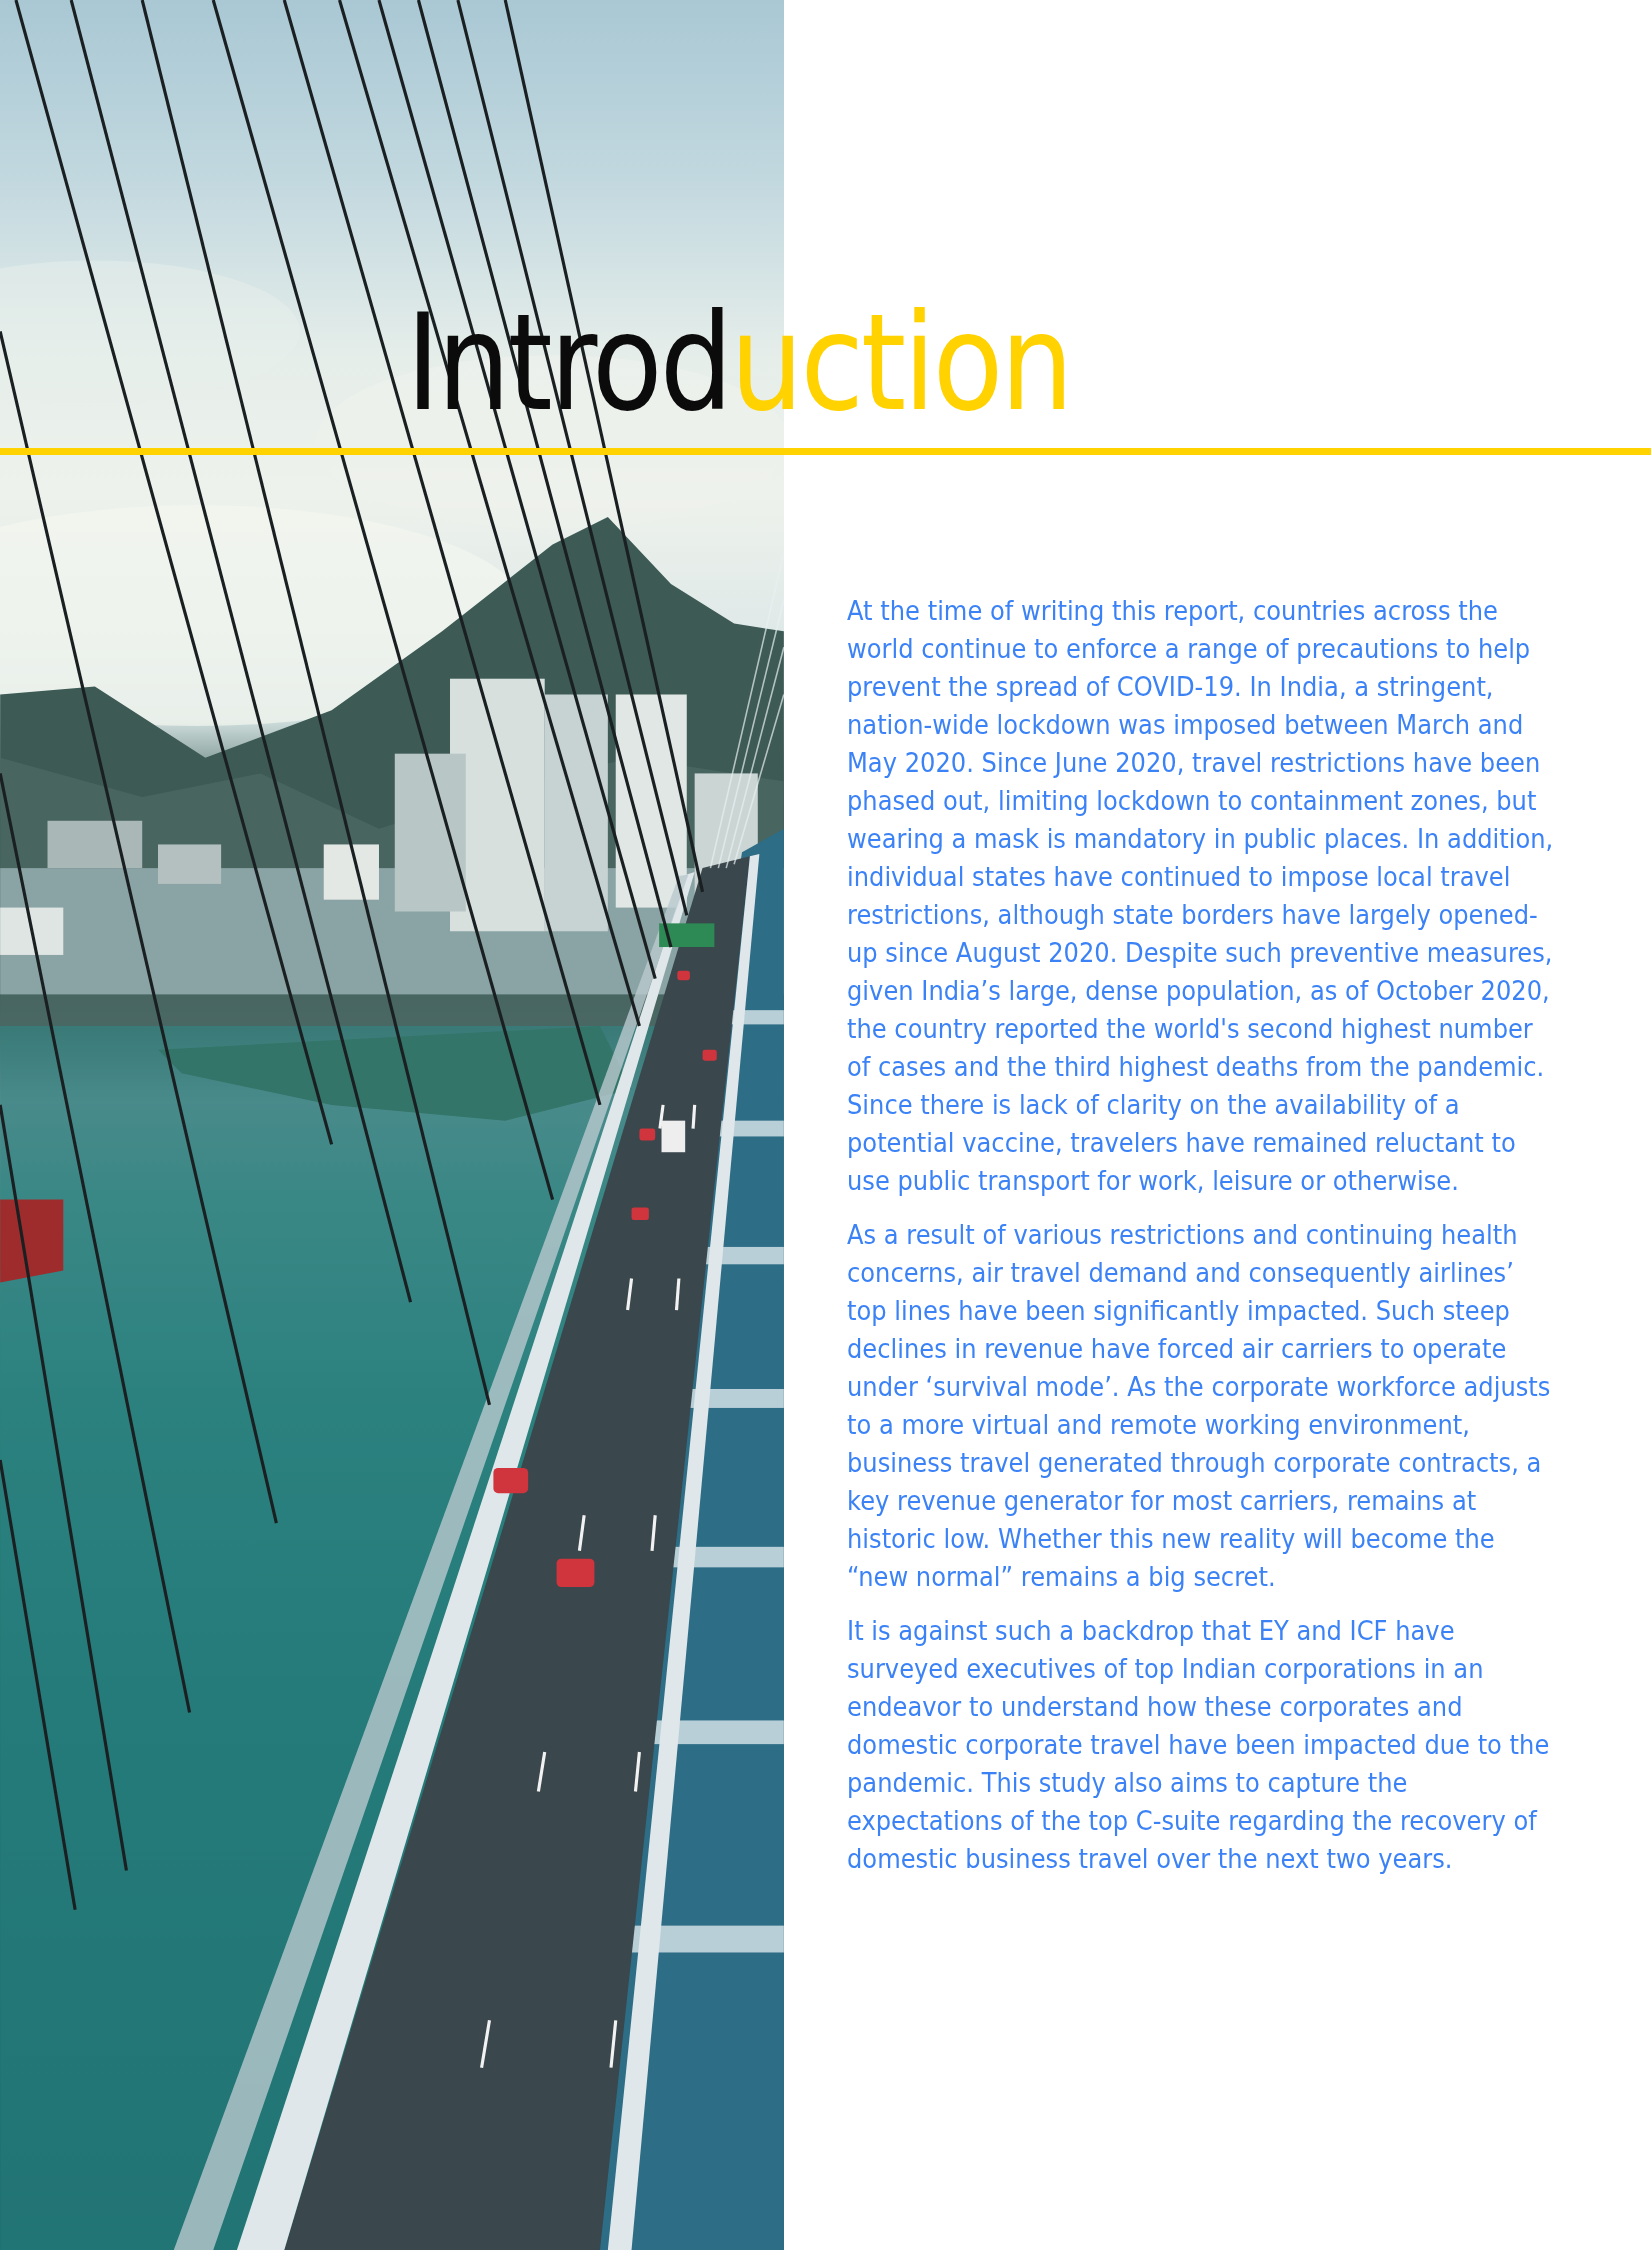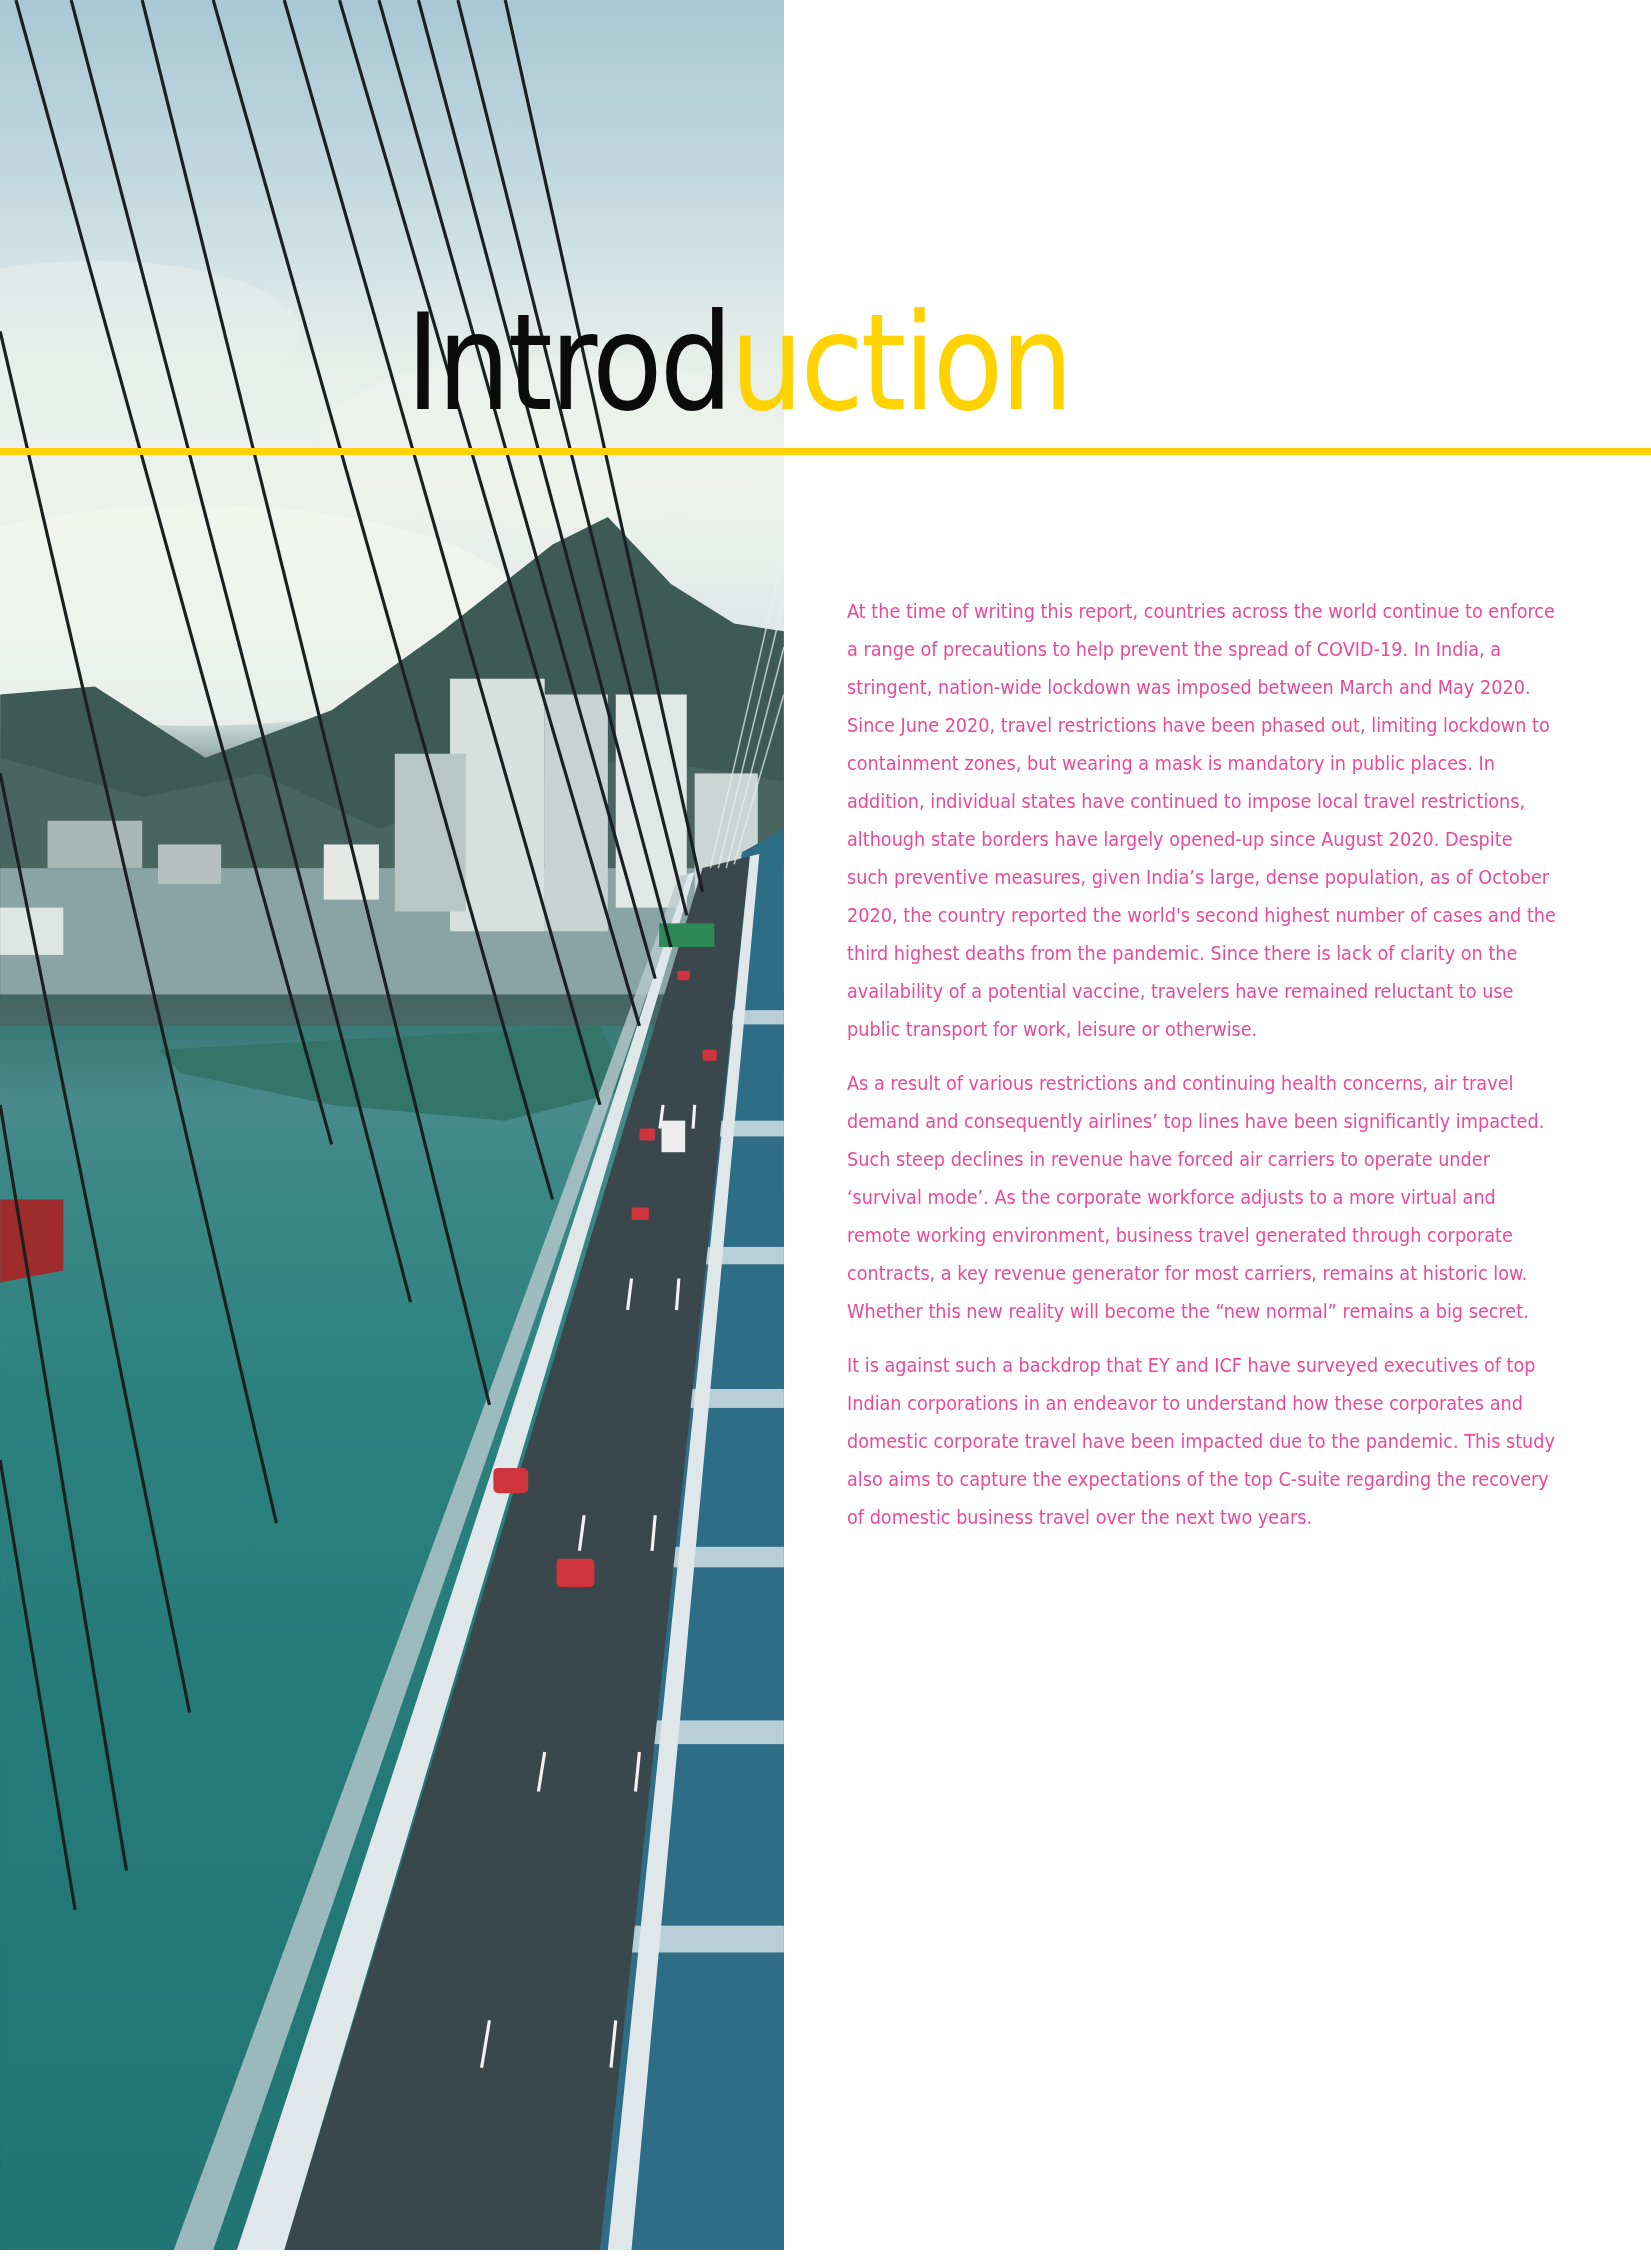--- a/index.html
+++ b/index.html
@@ -20,22 +20,22 @@
     font-size: 134px; line-height: 158px; letter-spacing: -3.2px;
     transform: scaleX(0.86); transform-origin: left top; white-space: nowrap;
   }
   .title .dark { color: #0b0b0b; }
   .title .accent { color: #ffd200; }
 
   .rule { position: absolute; left: 0; top: 448px; width: 1651px; height: 7px; background: #ffd200; }
 
   .body-text {
     position: absolute; left: 847px; top: 592px; width: 710px;
-    font-family: "DejaVu Sans", sans-serif; font-size: 19px; line-height: 38px;
-    color: #ec4899;
+    font-family: "DejaVu Sans", sans-serif; font-size: 26px; line-height: 38px;
+    color: #3b82f6;
   }
   .body-text p { margin: 0 0 16px 0; transform: scaleX(0.93); transform-origin: left top; width: 764px; }
 </style>
 </head>
 <body>
 
 <div class="photo" aria-label="aerial-view-cable-stayed-bridge-highway-over-harbor">
   <svg width="784" height="2250" viewBox="0 0 993 2851">
 
     <ellipse cx="250" cy="780" rx="420" ry="140" fill="#f4f6ef" opacity="0.7"></ellipse>

